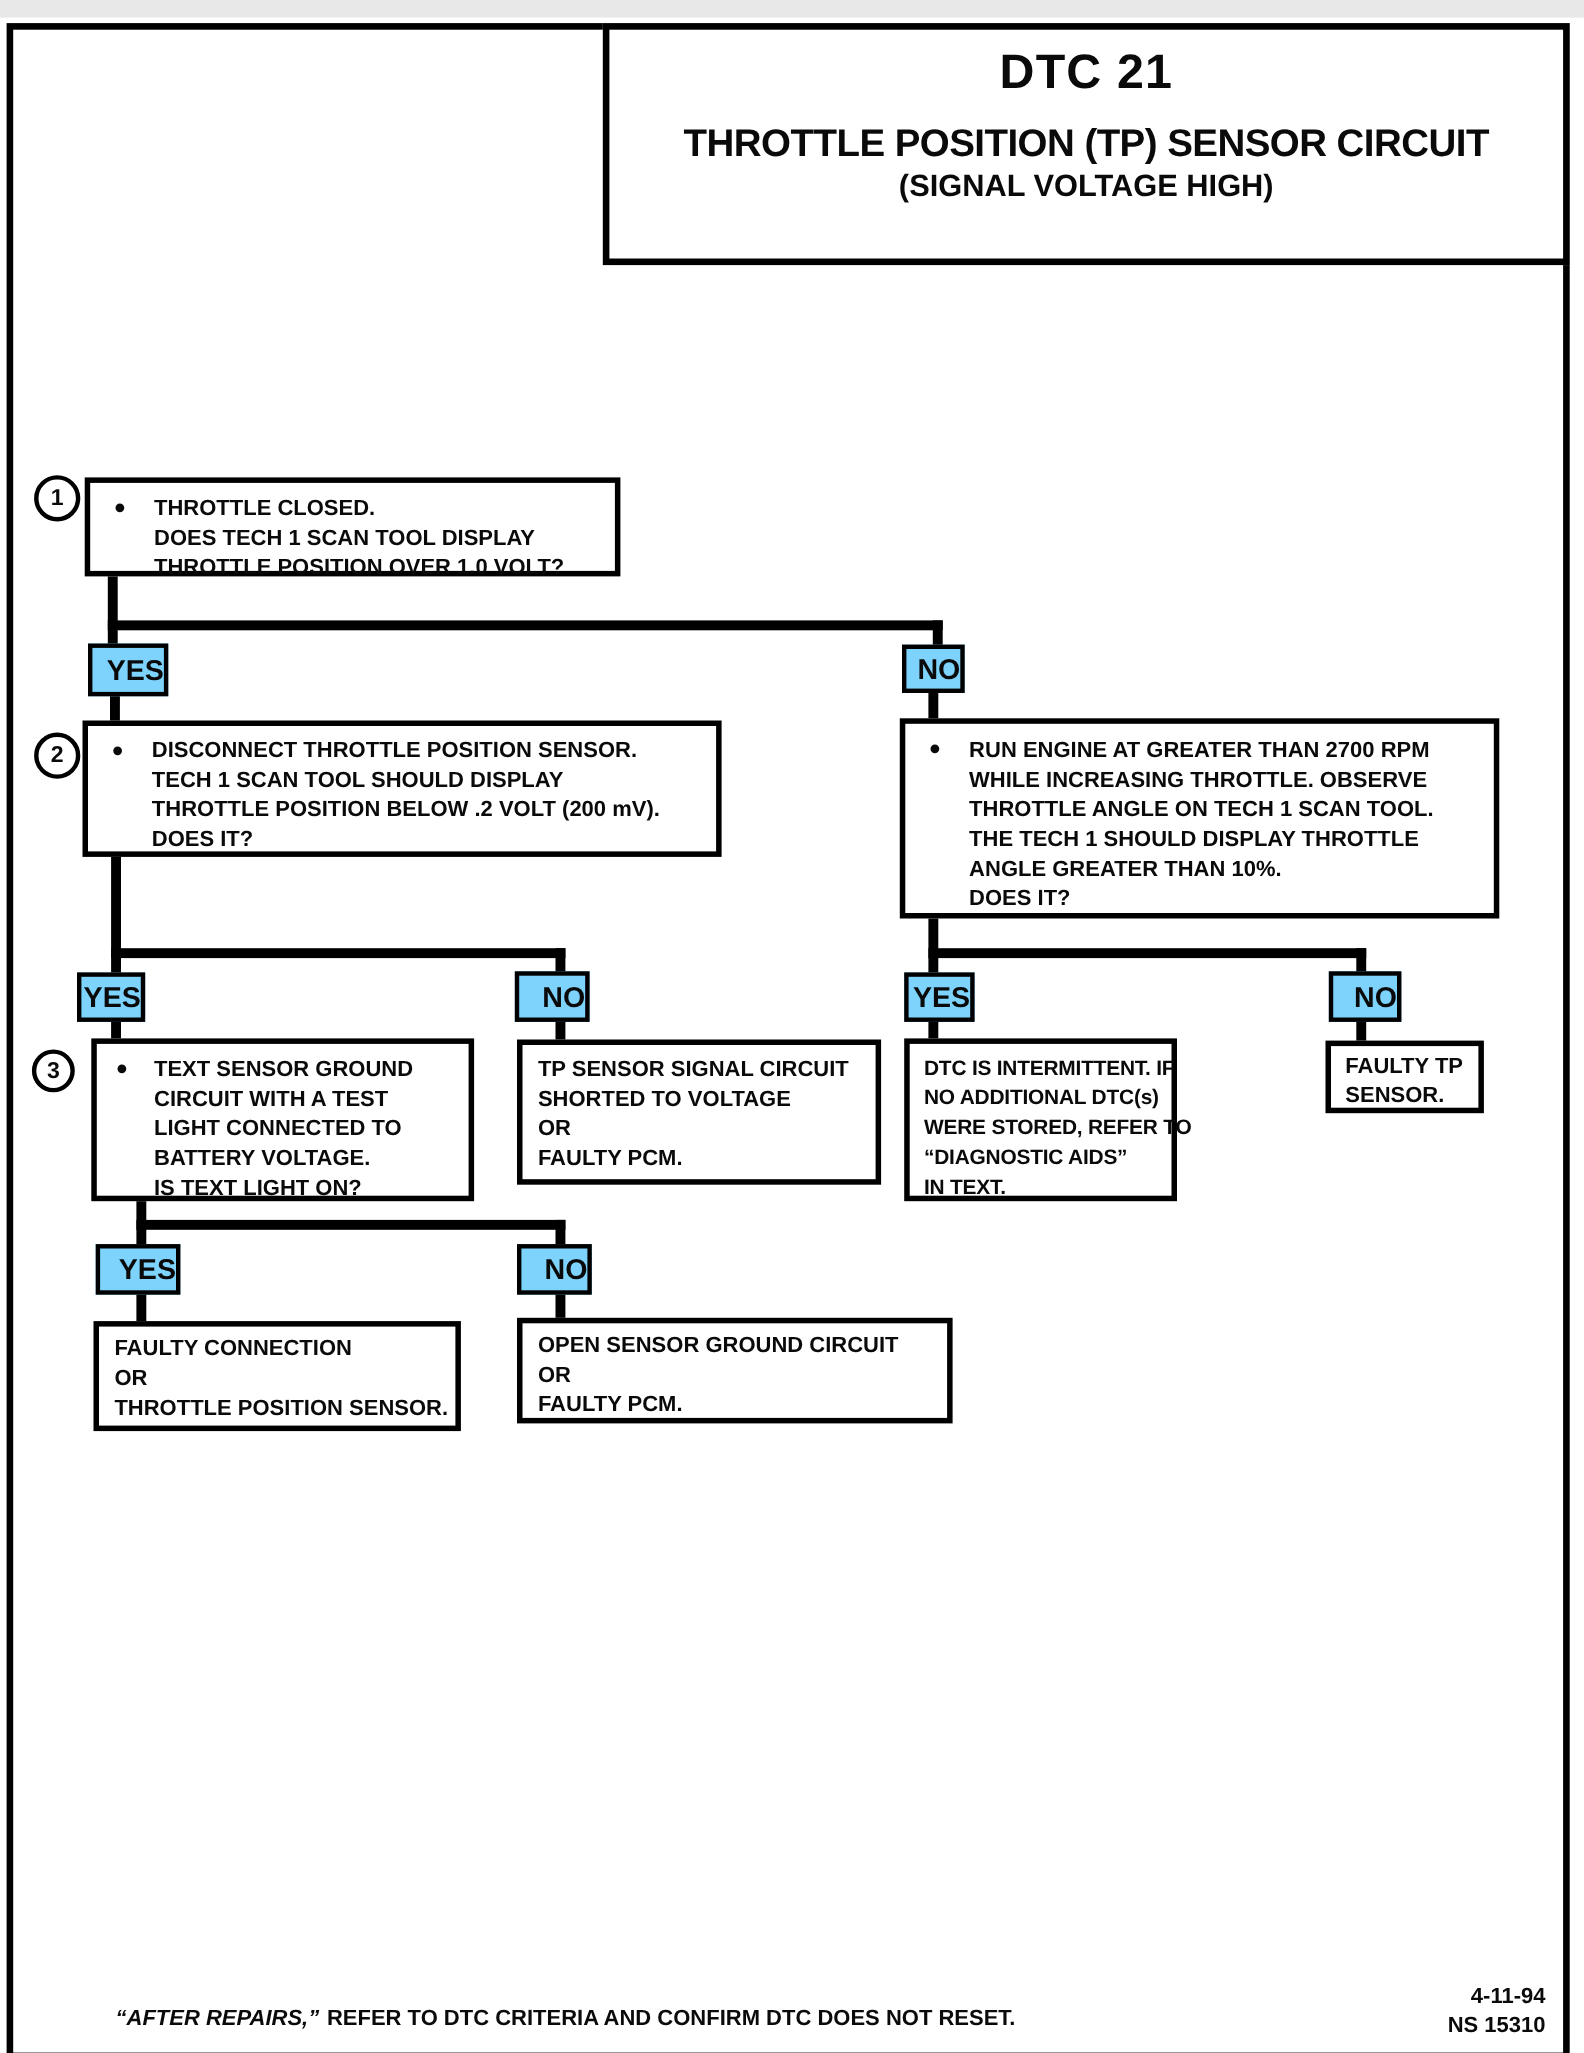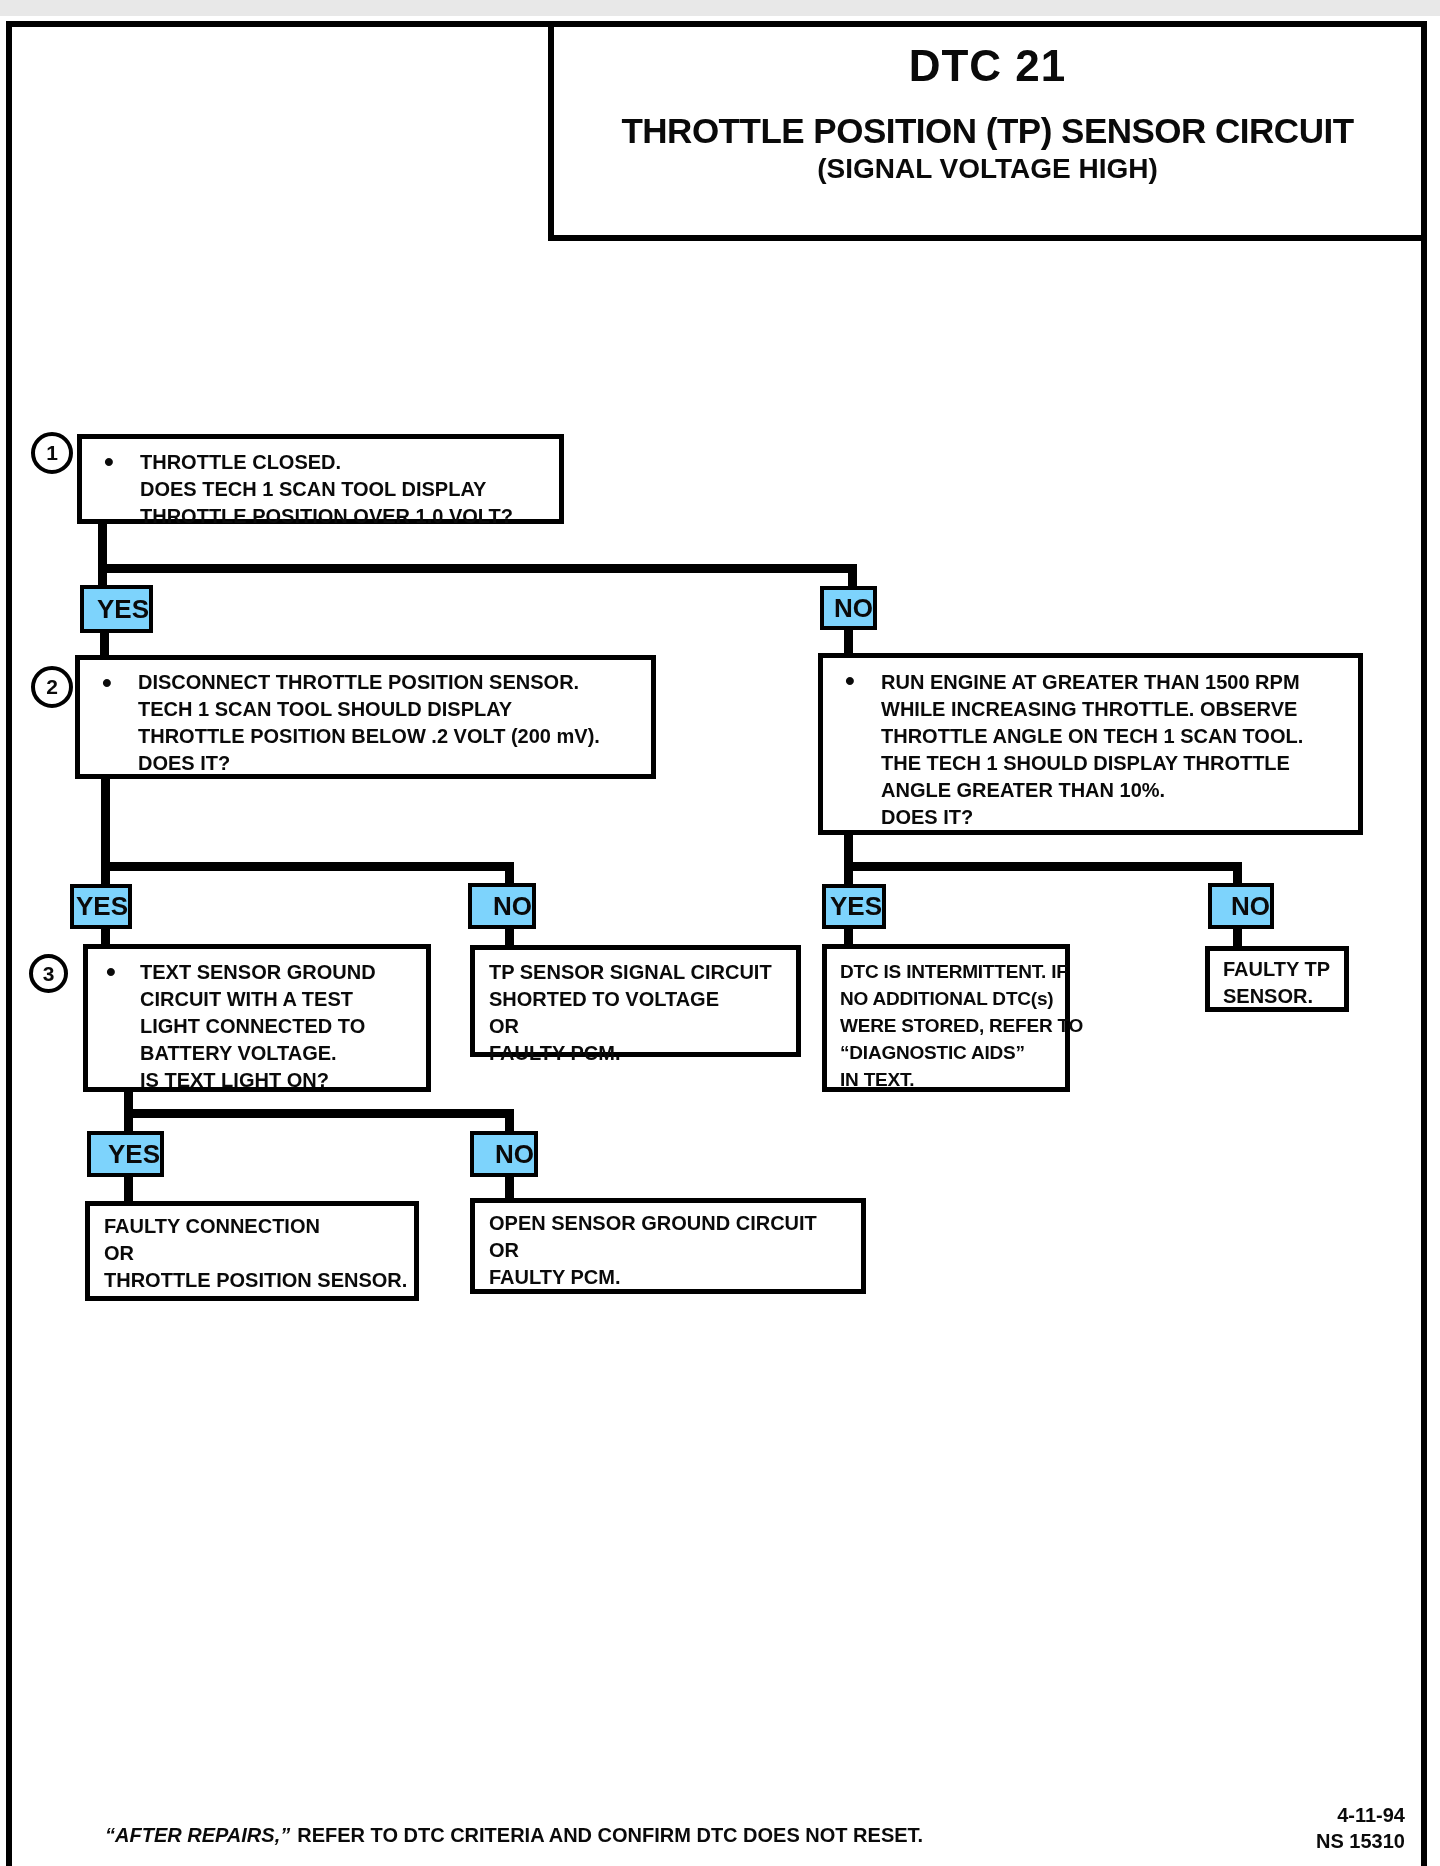--- a/index.html
+++ b/index.html
@@ -117,21 +117,21 @@
         <div class="line">DISCONNECT THROTTLE POSITION SENSOR.</div>
         <div class="line">TECH 1 SCAN TOOL SHOULD DISPLAY</div>
         <div class="line">THROTTLE POSITION BELOW .2 VOLT (200 mV).</div>
         <div class="line">DOES IT?</div>
       </div>
   </div>
 
   <div class="fbox" style="left:818px; top:637px; width:545px; height:182px; padding:11px 8px 0 58px;">
     <span class="bullet">•</span>
     <div class="step-text">
-        <div class="line">RUN ENGINE AT GREATER THAN 1500 RPM</div>
+        <div class="line">RUN ENGINE AT GREATER THAN 2700 RPM</div>
         <div class="line">WHILE INCREASING THROTTLE. OBSERVE</div>
         <div class="line">THROTTLE ANGLE ON TECH 1 SCAN TOOL.</div>
         <div class="line">THE TECH 1 SHOULD DISPLAY THROTTLE</div>
         <div class="line">ANGLE GREATER THAN 10%.</div>
         <div class="line">DOES IT?</div>
       </div>
   </div>
 
   <div class="yn" style="left:70px;  top:868px; width:62px; height:45px;">
       <span>YES</span>
@@ -151,21 +151,21 @@
     <span class="bullet" style="left:18px;">•</span>
     <div class="step-text">
         <div class="line">TEXT SENSOR GROUND</div>
         <div class="line">CIRCUIT WITH A TEST</div>
         <div class="line">LIGHT CONNECTED TO</div>
         <div class="line">BATTERY VOLTAGE.</div>
         <div class="line">IS TEXT LIGHT ON?</div>
       </div>
   </div>
 
-  <div class="fbox" style="left:470px; top:929px; width:331px; height:112px; padding:9px 6px 0 14px;">
+  <div class="fbox" style="left:470px; top:929px; width:331px; height:132px; padding:9px 6px 0 14px;">
     <div>
         <div class="line">TP SENSOR SIGNAL CIRCUIT</div>
         <div class="line">SHORTED TO VOLTAGE</div>
         <div class="line">OR</div>
         <div class="line">FAULTY PCM.</div>
       </div>
   </div>
 
   <div class="fbox dtc-box" style="left:822px; top:928px; width:248px; height:148px; padding:9px 4px 0 13px;">
     <div>

